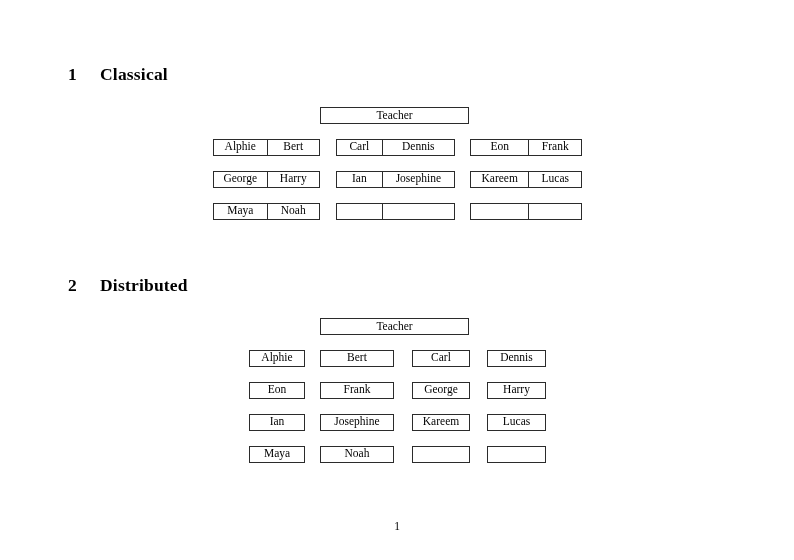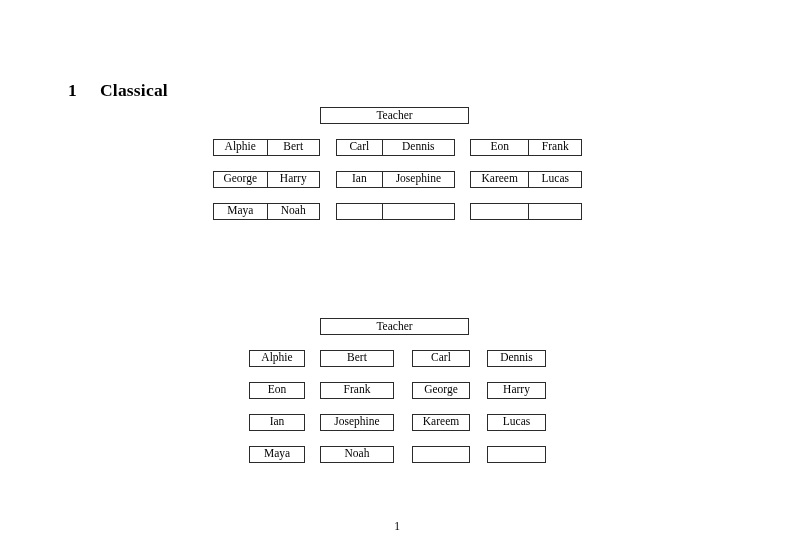--- a/index.html
+++ b/index.html
@@ -30,21 +30,20 @@
     font-size: 17.5px;
     letter-spacing: 0.2px;
     white-space: nowrap;
   }
   .section-heading .sec-num {
     display: inline-block;
     width: 32px;
   }
   .section-heading .sec-title {
     display: inline-block;
-    margin-top: 16px;
   }
 
   #heading-classical { top: 64px; }
   #heading-distributed { top: 275px; }
 
   .row {
     position: absolute;
     height: 17px;
     display: flex;
     align-items: stretch;
@@ -159,20 +158,23 @@
       <div class="cell" style="width:53px;">Lucas</div>
     </div>
   </div>
   <div class="row" style="left:470px; top:203px;">
     <div class="group" style="width:112px;">
       <div class="cell" style="width:58px;"></div>
       <div class="cell" style="width:53px;"></div>
     </div>
   </div>
 
+  <div class="section-heading" id="heading-distributed">
+    <span class="sec-num">2</span><span class="sec-title">Distributed</span>
+  </div>
 
   <div class="teacher-box" id="distributed-teacher" style="left:320px; top:318px; width:149px;">Teacher</div>
 
   <div class="row" style="left:249px; top:350px;">
     <div class="group" style="width:56px;">
       <div class="cell" style="width:54px;">Alphie</div>
     </div>
     <div class="group" style="width:74px; margin-left:15px;">
       <div class="cell" style="width:72px;">Bert</div>
     </div>

